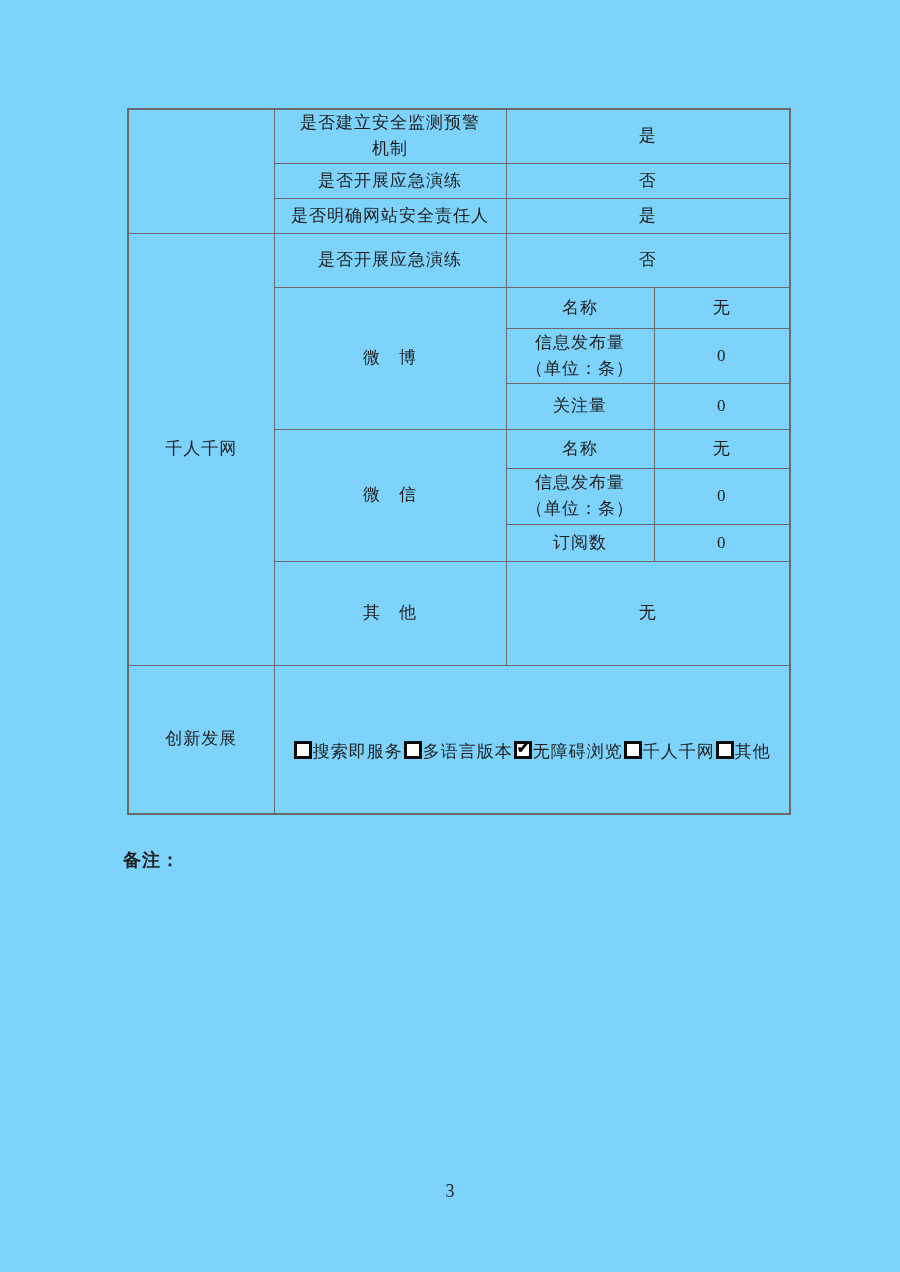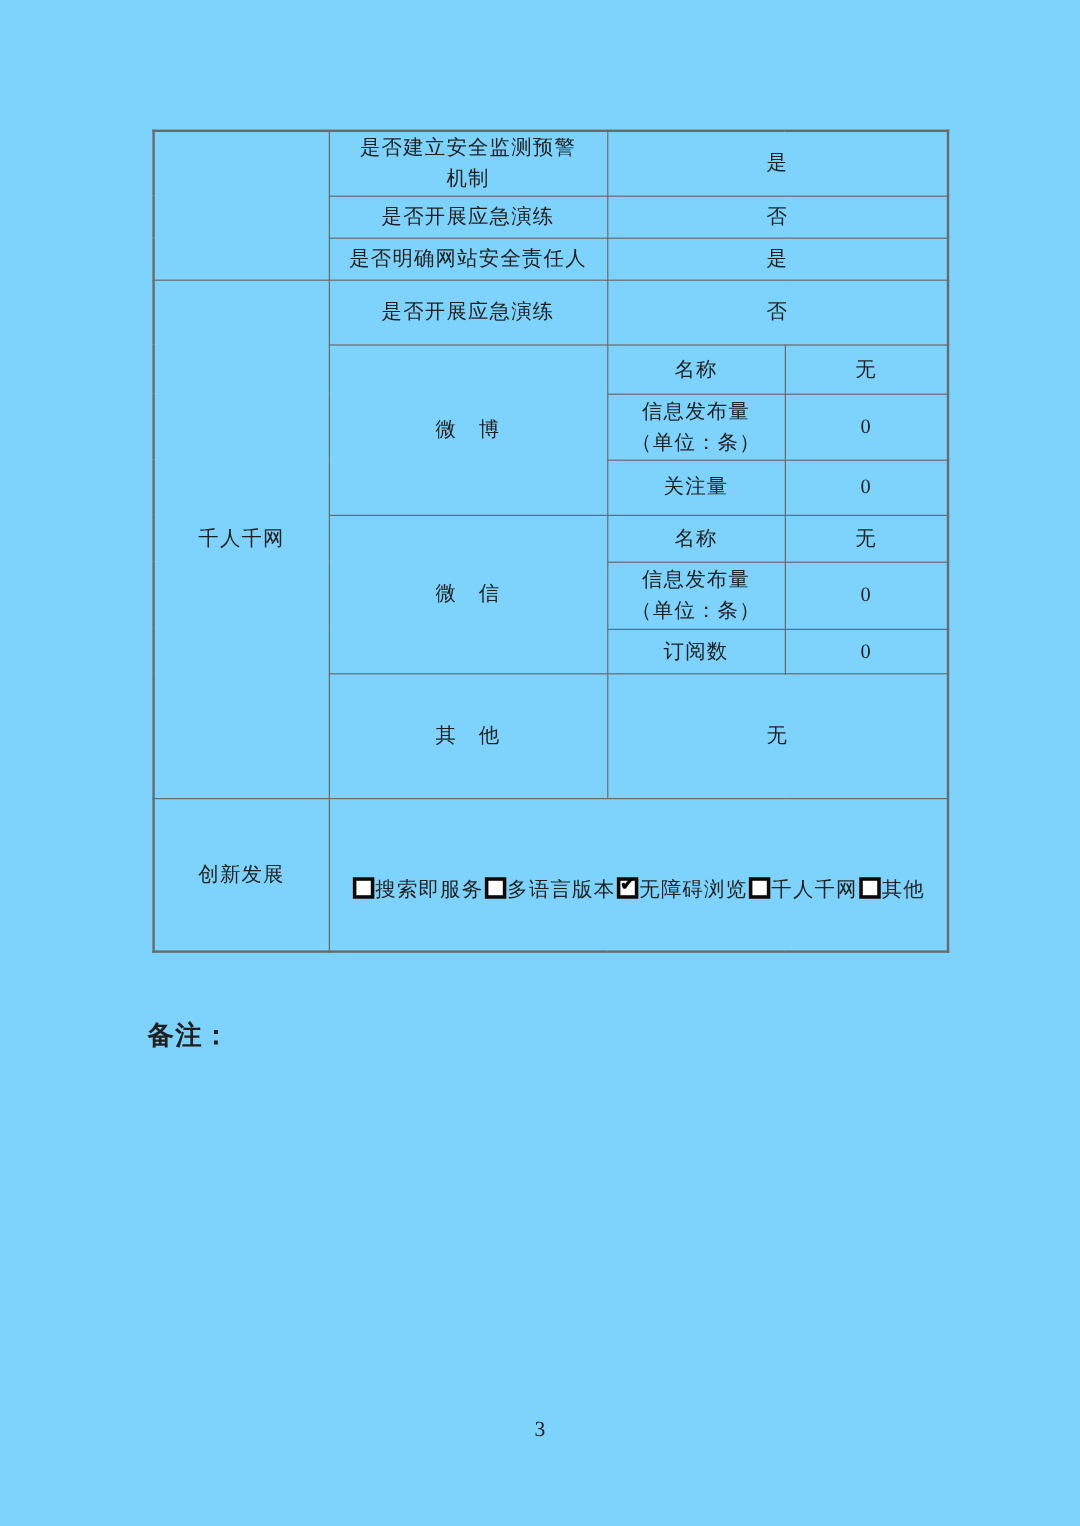--- a/index.html
+++ b/index.html
@@ -34,21 +34,21 @@
   }
   tr.h54  { height: 54px; }
   tr.h35  { height: 35px; margin-top: 20px; }
   tr.h41  { height: 41px; }
   tr.h55  { height: 55px; }
   tr.h46  { height: 46px; }
   tr.h39  { height: 39px; }
   tr.h56  { height: 56px; }
   tr.h37  { height: 37px; }
   tr.h104 { height: 104px; }
-  tr.h148 { height: 128px; margin-left: 16px; }
+  tr.h148 { height: 149px; margin-left: 16px; }
   .cb-row { white-space: nowrap; letter-spacing: 1px; }
   .opt { display: inline-block; }
   .cb {
     display: inline-block;
     width: 12px;
     height: 12px;
     border: 3px solid #0a0a0a;
     position: relative;
     top: 2px;
     margin: 0 1px 0 1px;
@@ -62,21 +62,21 @@
     font-weight: 700;
     line-height: 15px;
     text-align: center;
     letter-spacing: 0;
     color: #000000;
   }
   .notes {
     position: absolute;
     left: 123px;
     top: 848px;
-    font-size: 22px;
+    font-size: 18px;
     font-weight: 700;
     letter-spacing: 1px;
   }
   .pageno {
     position: absolute;
     left: 0;
     top: 1181px;
     width: 100%;
     text-align: center;
     font-size: 18px;

